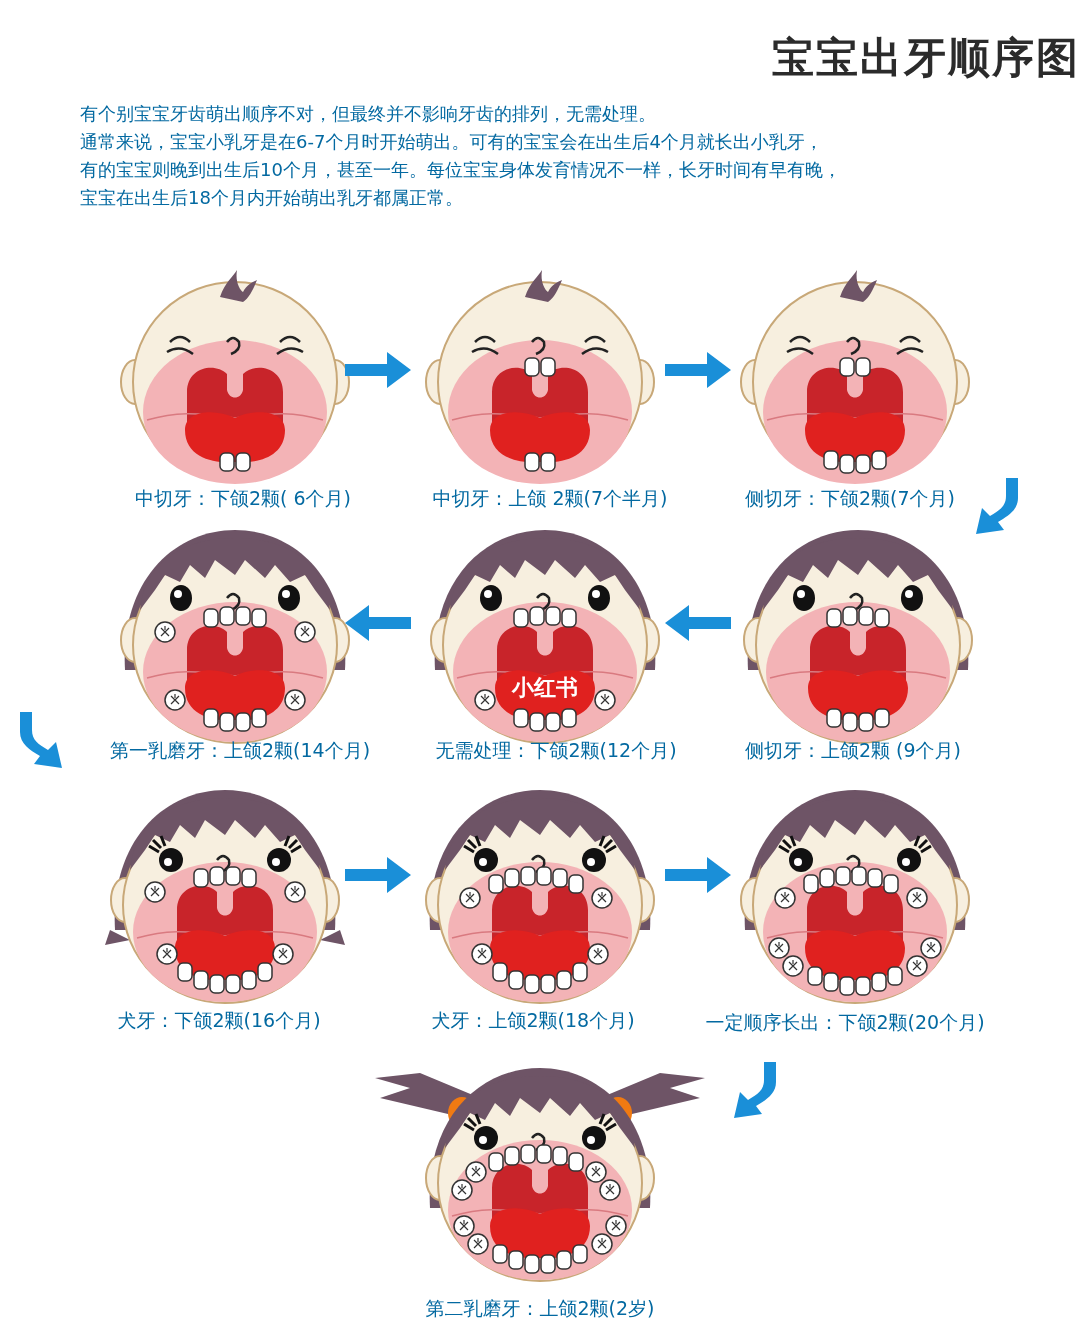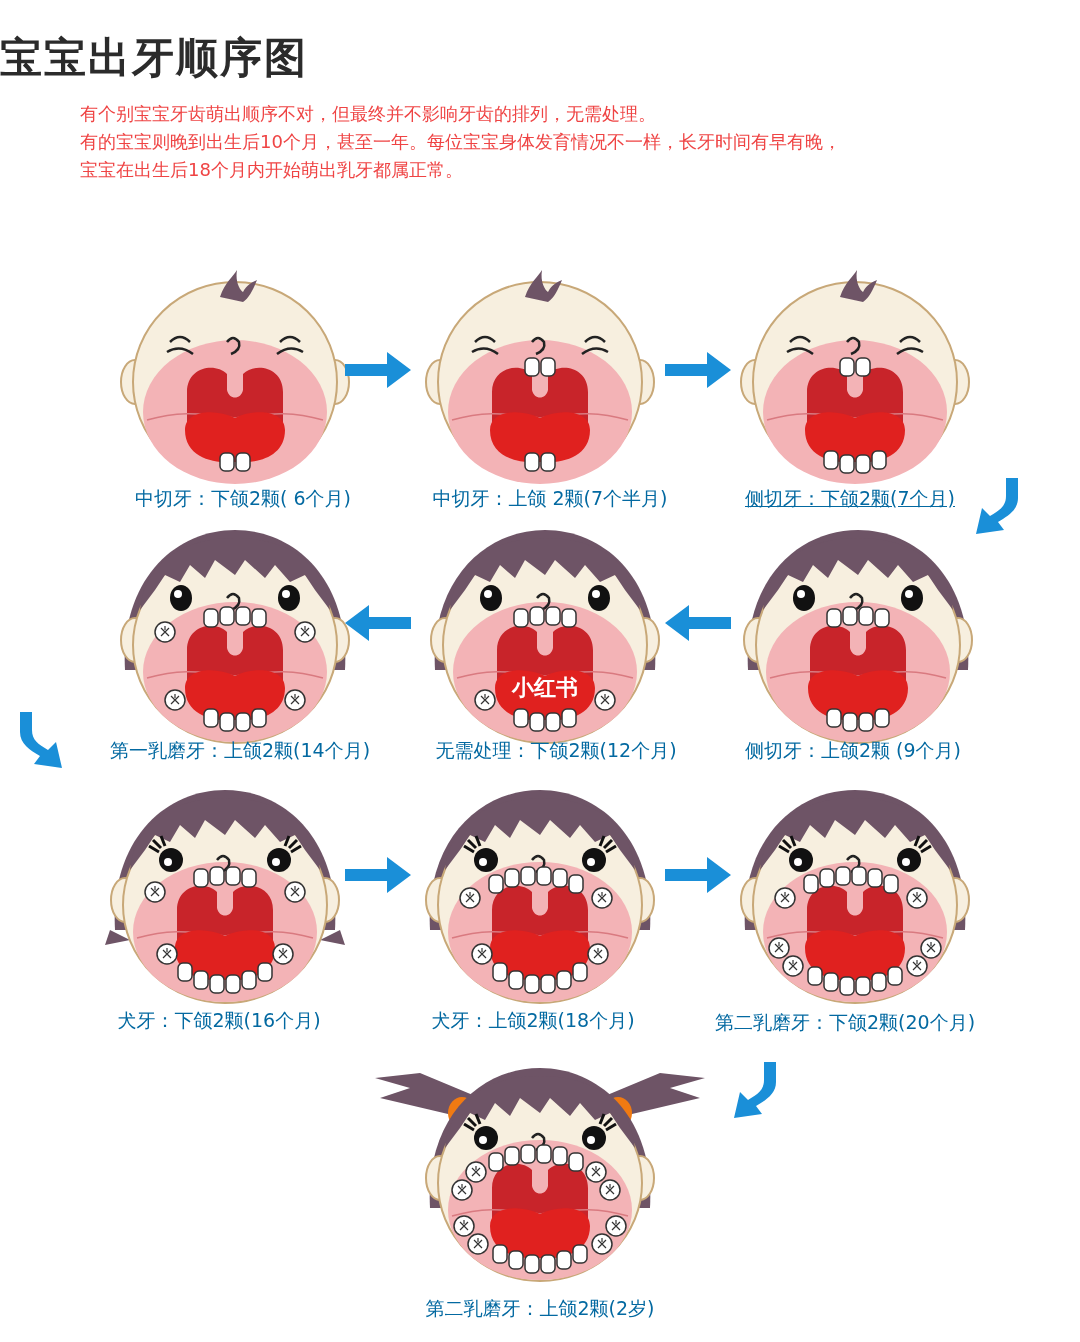--- a/index.html
+++ b/index.html
@@ -1,32 +1,33 @@
 <!DOCTYPE html>
 <html><head>
 <meta charset="utf-8">
 <style>
   html,body{margin:0;padding:0;background:#fff;}
   body{width:1080px;height:1342px;position:relative;overflow:hidden;font-family:"DejaVu Sans","Liberation Sans",sans-serif;color:#333;}
-  .title{position:absolute;left:0;top:30px;width:1080px;text-align:left;font-size:42px;font-weight:bold;color:#2b2b2b;letter-spacing:2px;}
-  .intro{position:absolute;left:80px;top:100px;width:940px;font-size:18px;line-height:28px;color:#ef4444;}
+  .title{position:absolute;left:0;top:30px;width:1080px;text-align:right;font-size:42px;font-weight:bold;color:#2b2b2b;letter-spacing:2px;}
+  .intro{position:absolute;left:80px;top:100px;width:940px;font-size:18px;line-height:28px;color:#0369a1;}
   .intro p{margin:0;white-space:nowrap;}
   .face{position:absolute;width:240px;height:240px;}
   .face svg{width:100%;height:100%;display:block;}
   .label{position:absolute;font-size:19px;color:#0369a1;white-space:nowrap;text-align:center;transform:translateX(-50%);}
   .arrow{position:absolute;}
   .arrow svg{display:block;}
 </style>
 </head>
 <body>
 
 <div class="title">宝宝出牙顺序图</div>
 
 <div class="intro">
   <p>有个别宝宝牙齿萌出顺序不对，但最终并不影响牙齿的排列，无需处理。</p>
+  <p>通常来说，宝宝小乳牙是在6-7个月时开始萌出。可有的宝宝会在出生后4个月就长出小乳牙，</p>
   <p>有的宝宝则晚到出生后10个月，甚至一年。每位宝宝身体发育情况不一样，长牙时间有早有晚，</p>
   <p>宝宝在出生后18个月内开始萌出乳牙都属正常。</p>
 </div>
 
 <svg width="0" height="0" style="position:absolute">
   <defs>
 
     <g id="baby-base">
       <ellipse cx="20" cy="120" rx="14" ry="22" fill="#f7efdf" stroke="#c8a878" stroke-width="2"></ellipse>
       <ellipse cx="220" cy="120" rx="14" ry="22" fill="#f7efdf" stroke="#c8a878" stroke-width="2"></ellipse>
@@ -113,21 +114,21 @@
       <use href="#eyes-closed"></use>
       <use href="#tongue"></use>
     <use href="#tooth" x="112" y="105"></use>
       <use href="#tooth" x="128" y="105"></use>
     <use href="#tooth" x="96" y="198"></use>
       <use href="#tooth" x="112" y="202"></use>
       <use href="#tooth" x="128" y="202"></use>
       <use href="#tooth" x="144" y="198"></use>
     </svg>
 </div>
-<div class="label" style="left:850px;top:486px;text-decoration:underline;">侧切牙：下颌2颗(7个月)</div>
+<div class="label" style="left:850px;top:486px;">侧切牙：下颌2颗(7个月)</div>
 
 <div class="arrow" style="left:345px;top:352px;">
   <svg width="66" height="36" viewBox="0 0 66 36">
       <path d="M0 12 H42 V0 L66 18 L42 36 V24 H0 Z" fill="#1a8fd8"></path>
     </svg>
 </div>
 <div class="arrow" style="left:665px;top:352px;">
   <svg width="66" height="36" viewBox="0 0 66 36">
       <path d="M0 12 H42 V0 L66 18 L42 36 V24 H0 Z" fill="#1a8fd8"></path>
     </svg>
@@ -279,21 +280,21 @@
     <use href="#molar" x="58" y="186"></use>
       <use href="#molar" x="182" y="186"></use>
     <use href="#tooth" x="80" y="196"></use>
       <use href="#tooth" x="96" y="202"></use>
       <use href="#tooth" x="112" y="206"></use>
       <use href="#tooth" x="128" y="206"></use>
       <use href="#tooth" x="144" y="202"></use>
       <use href="#tooth" x="160" y="196"></use>
     </svg>
 </div>
-<div class="label" style="left:845px;top:1010px;">第二乳磨牙：下颌2颗(20个月)</div>
+<div class="label" style="left:845px;top:1010px;">一定顺序长出：下颌2颗(20个月)</div>
 
 <div class="arrow" style="left:345px;top:857px;">
   <svg width="66" height="36" viewBox="0 0 66 36">
       <path d="M0 12 H42 V0 L66 18 L42 36 V24 H0 Z" fill="#1a8fd8"></path>
     </svg>
 </div>
 <div class="arrow" style="left:665px;top:857px;">
   <svg width="66" height="36" viewBox="0 0 66 36">
       <path d="M0 12 H42 V0 L66 18 L42 36 V24 H0 Z" fill="#1a8fd8"></path>
     </svg>

